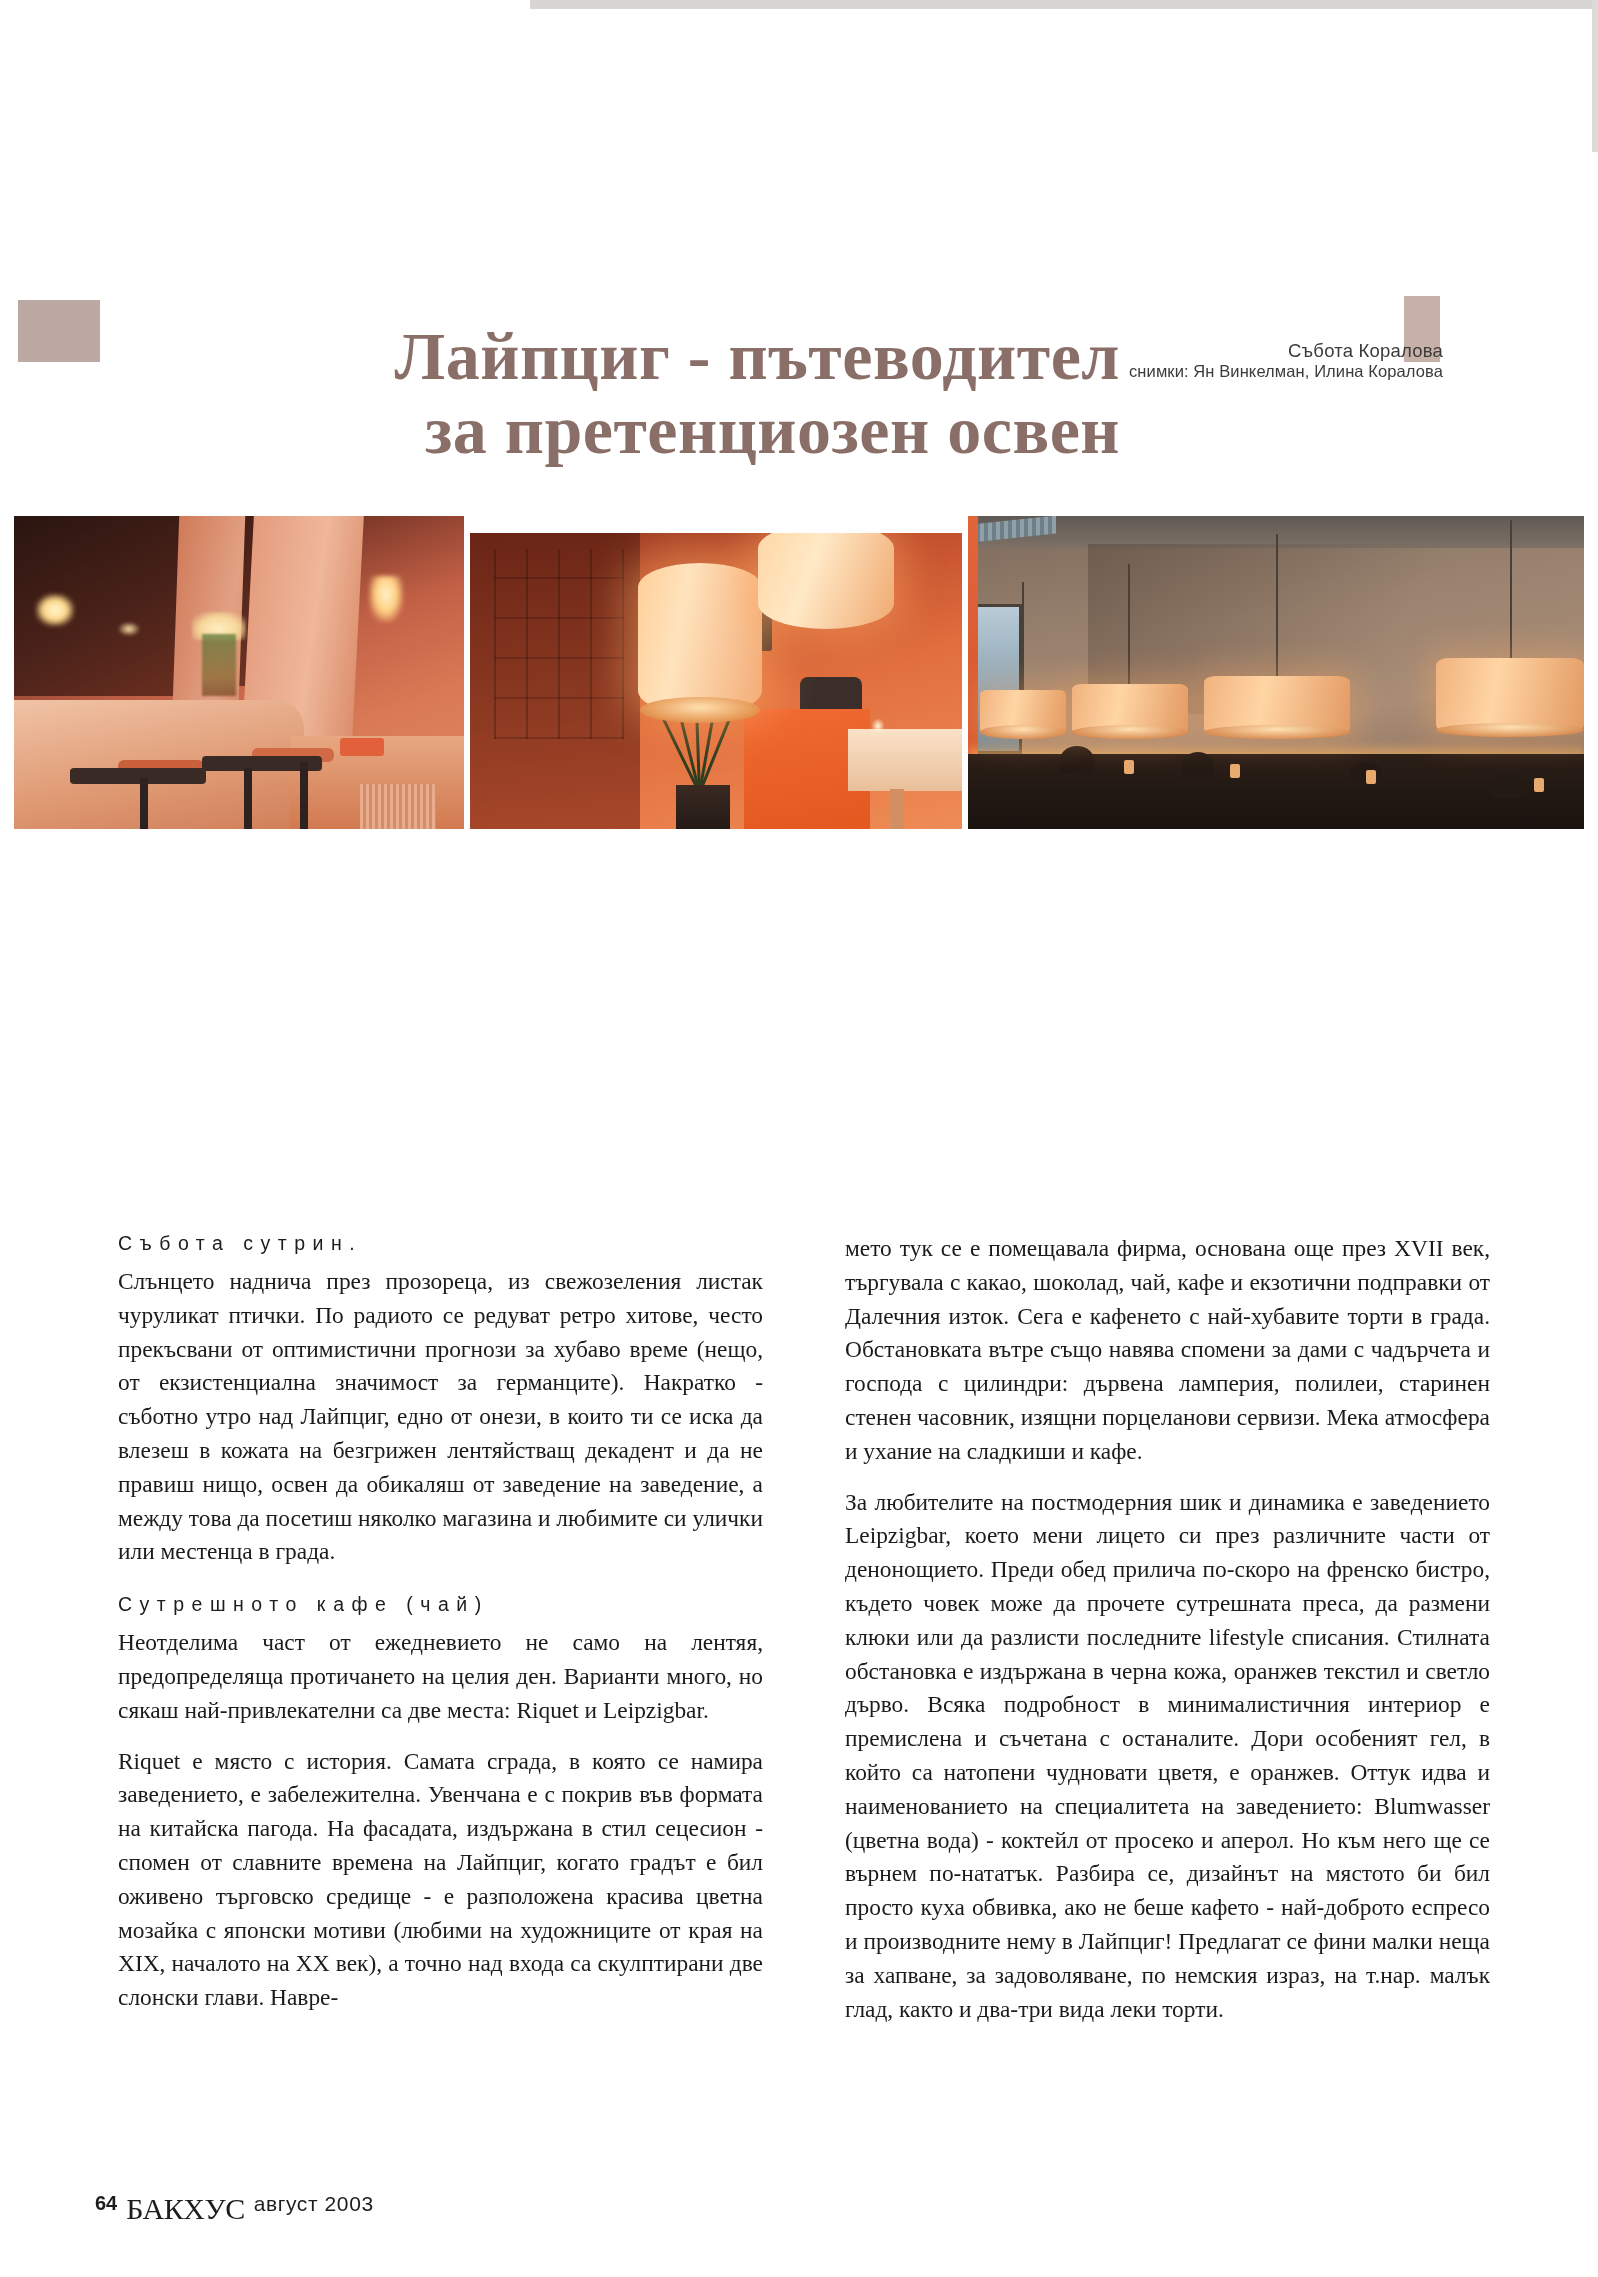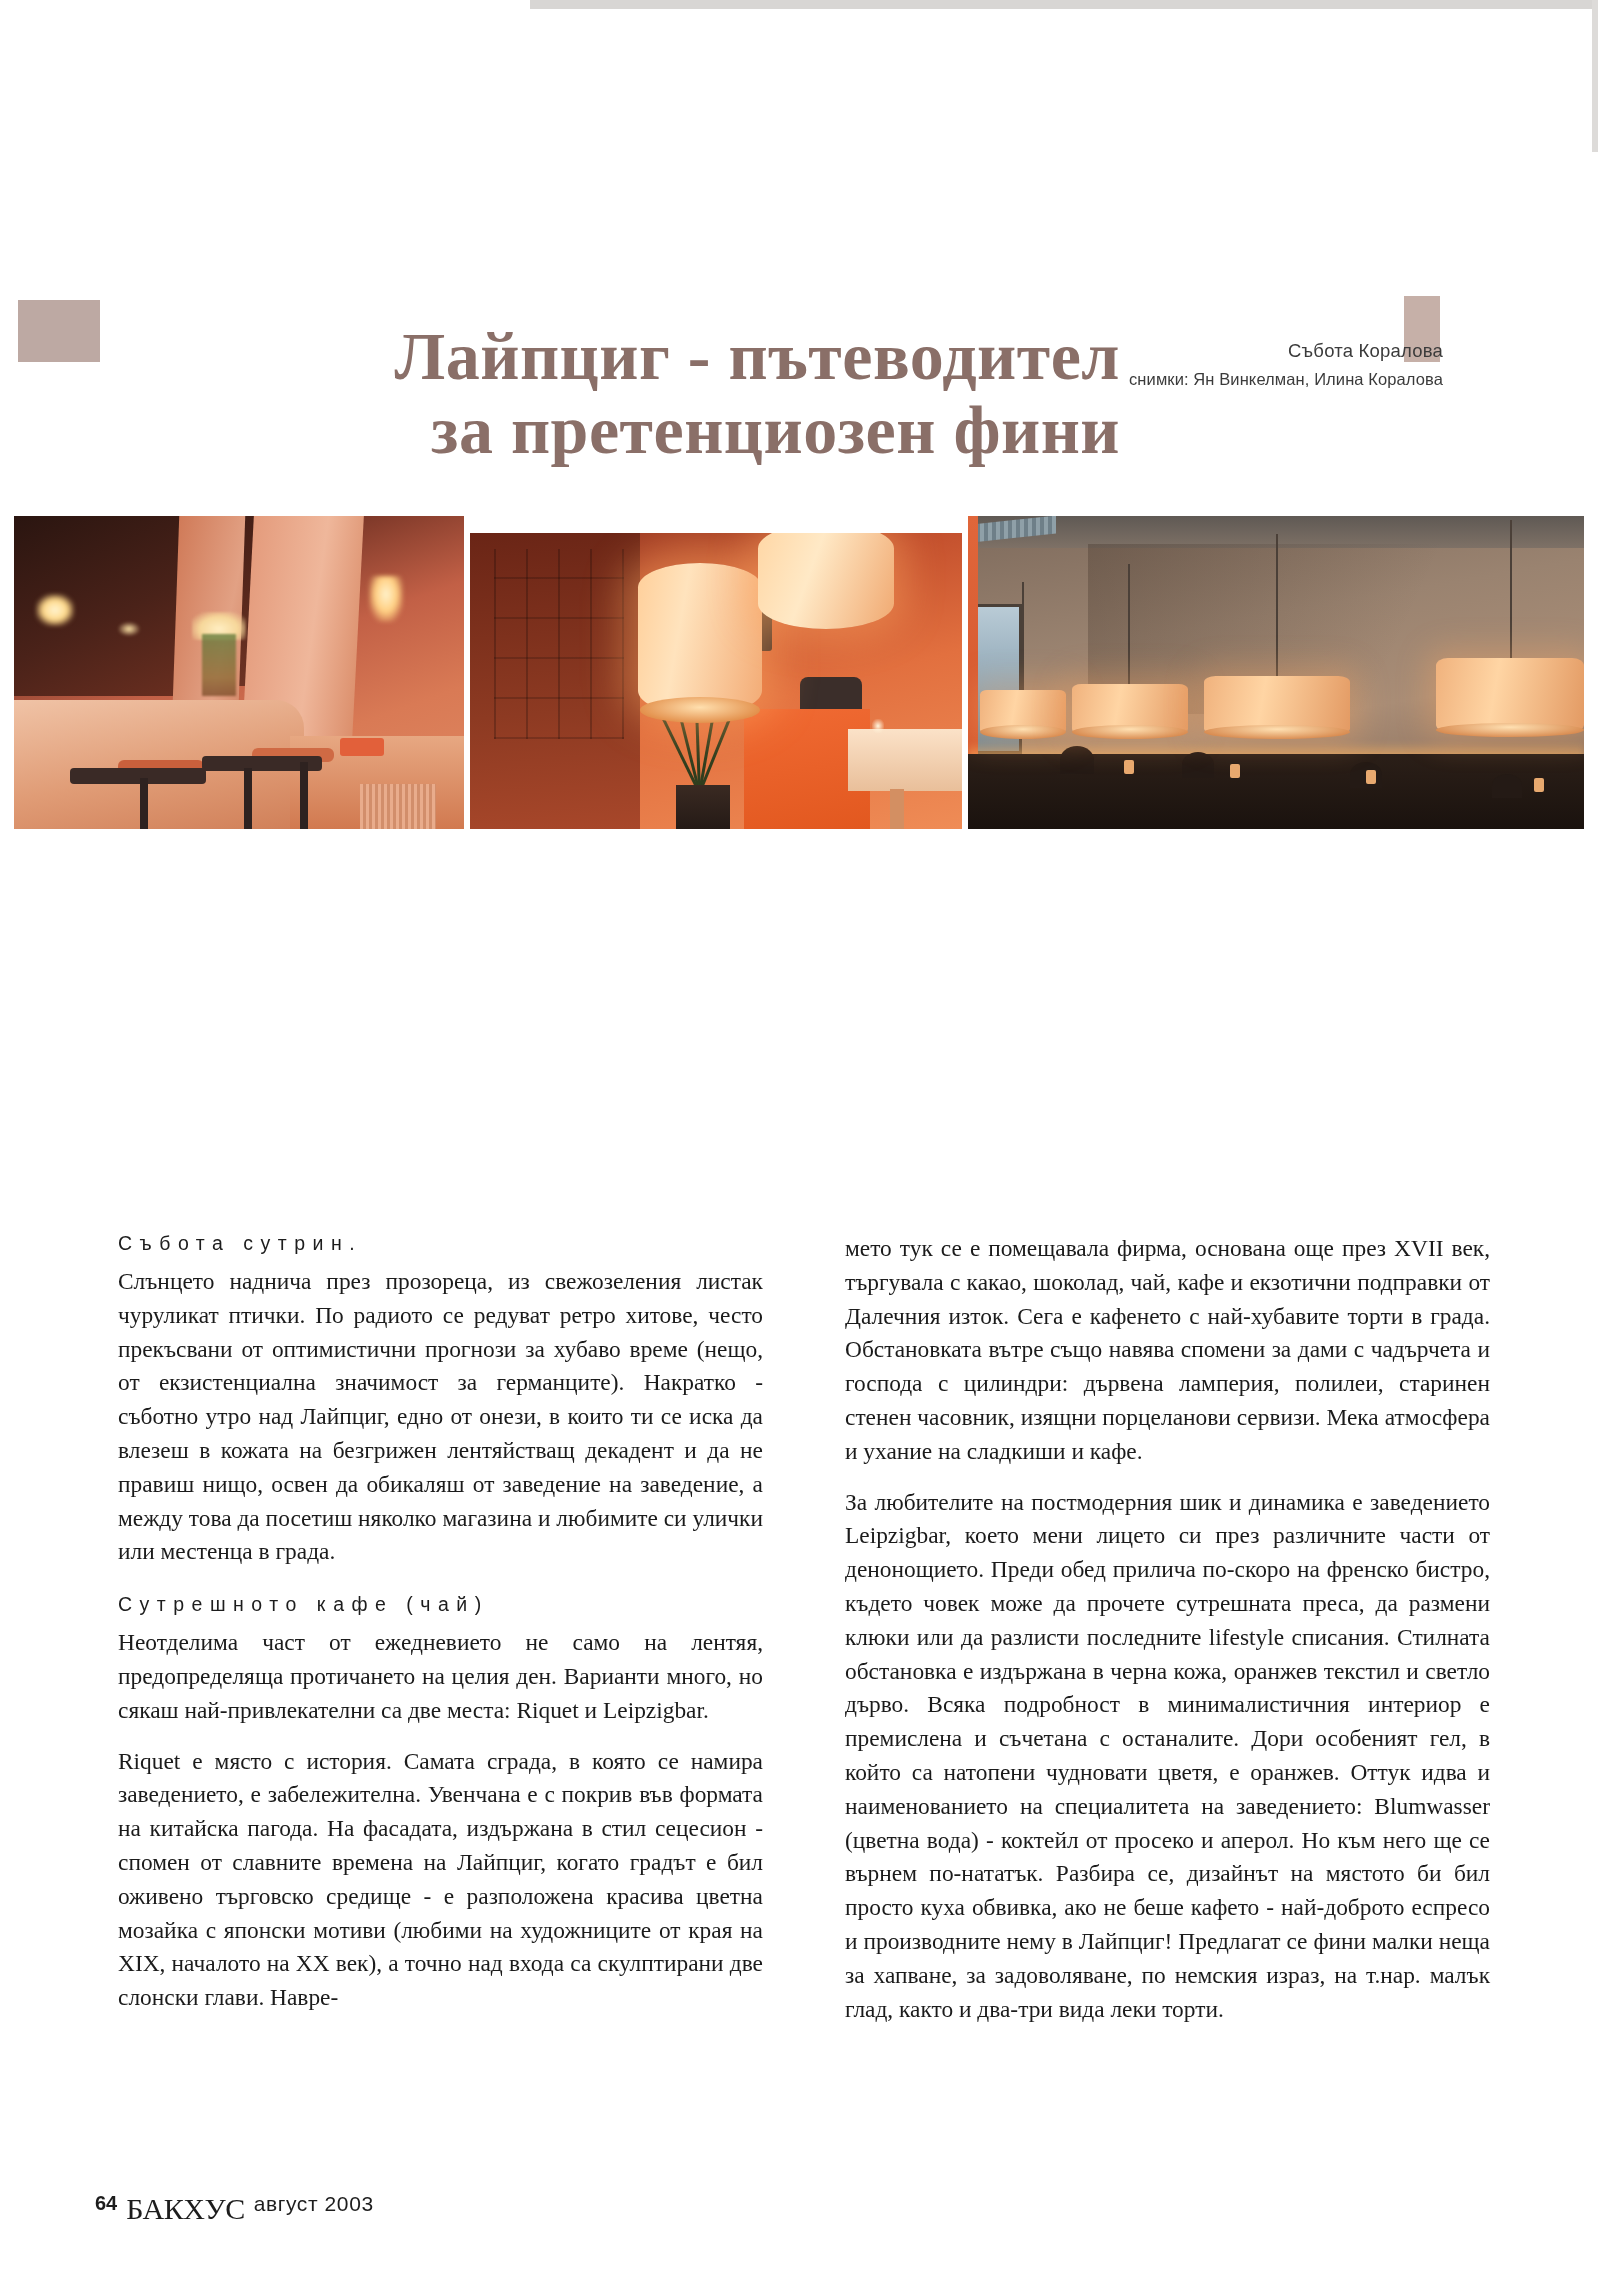--- a/index.html
+++ b/index.html
@@ -80,21 +80,20 @@
     font-family: "Liberation Sans", "DejaVu Sans", sans-serif;
     color: #3b3b3b;
   }
   .byline-author {
     font-size: 18.5px;
     letter-spacing: 0.2px;
     white-space: nowrap;
   }
   .byline-photos {
     font-size: 16.5px;
-    margin-top: 8px;
     letter-spacing: 0.1px;
     white-space: nowrap;
   }
 
   
   .photo-strip {
     position: absolute;
     left: 14px; top: 516px;
     width: 1570px; height: 313px;
   }
@@ -460,21 +459,21 @@
 
   <div class="scan-edge-top"></div>
   <div class="scan-edge-right"></div>
 
   <div class="title-block">
     <div class="deco-square-left"></div>
     <div class="deco-square-right"></div>
 
     <h1 class="article-title">
       <span class="t-line t-line1">Лайпциг - пътеводител</span>
-      <span class="t-line t-line2">за претенциозен фини</span>
+      <span class="t-line t-line2">за претенциозен освен</span>
     </h1>
 
     <div class="byline">
       <div class="byline-author">Събота Коралова</div>
       <div class="byline-photos">снимки: Ян Винкелман, Илина Коралова</div>
     </div>
   </div>
 
   <div class="photo-strip">
 

